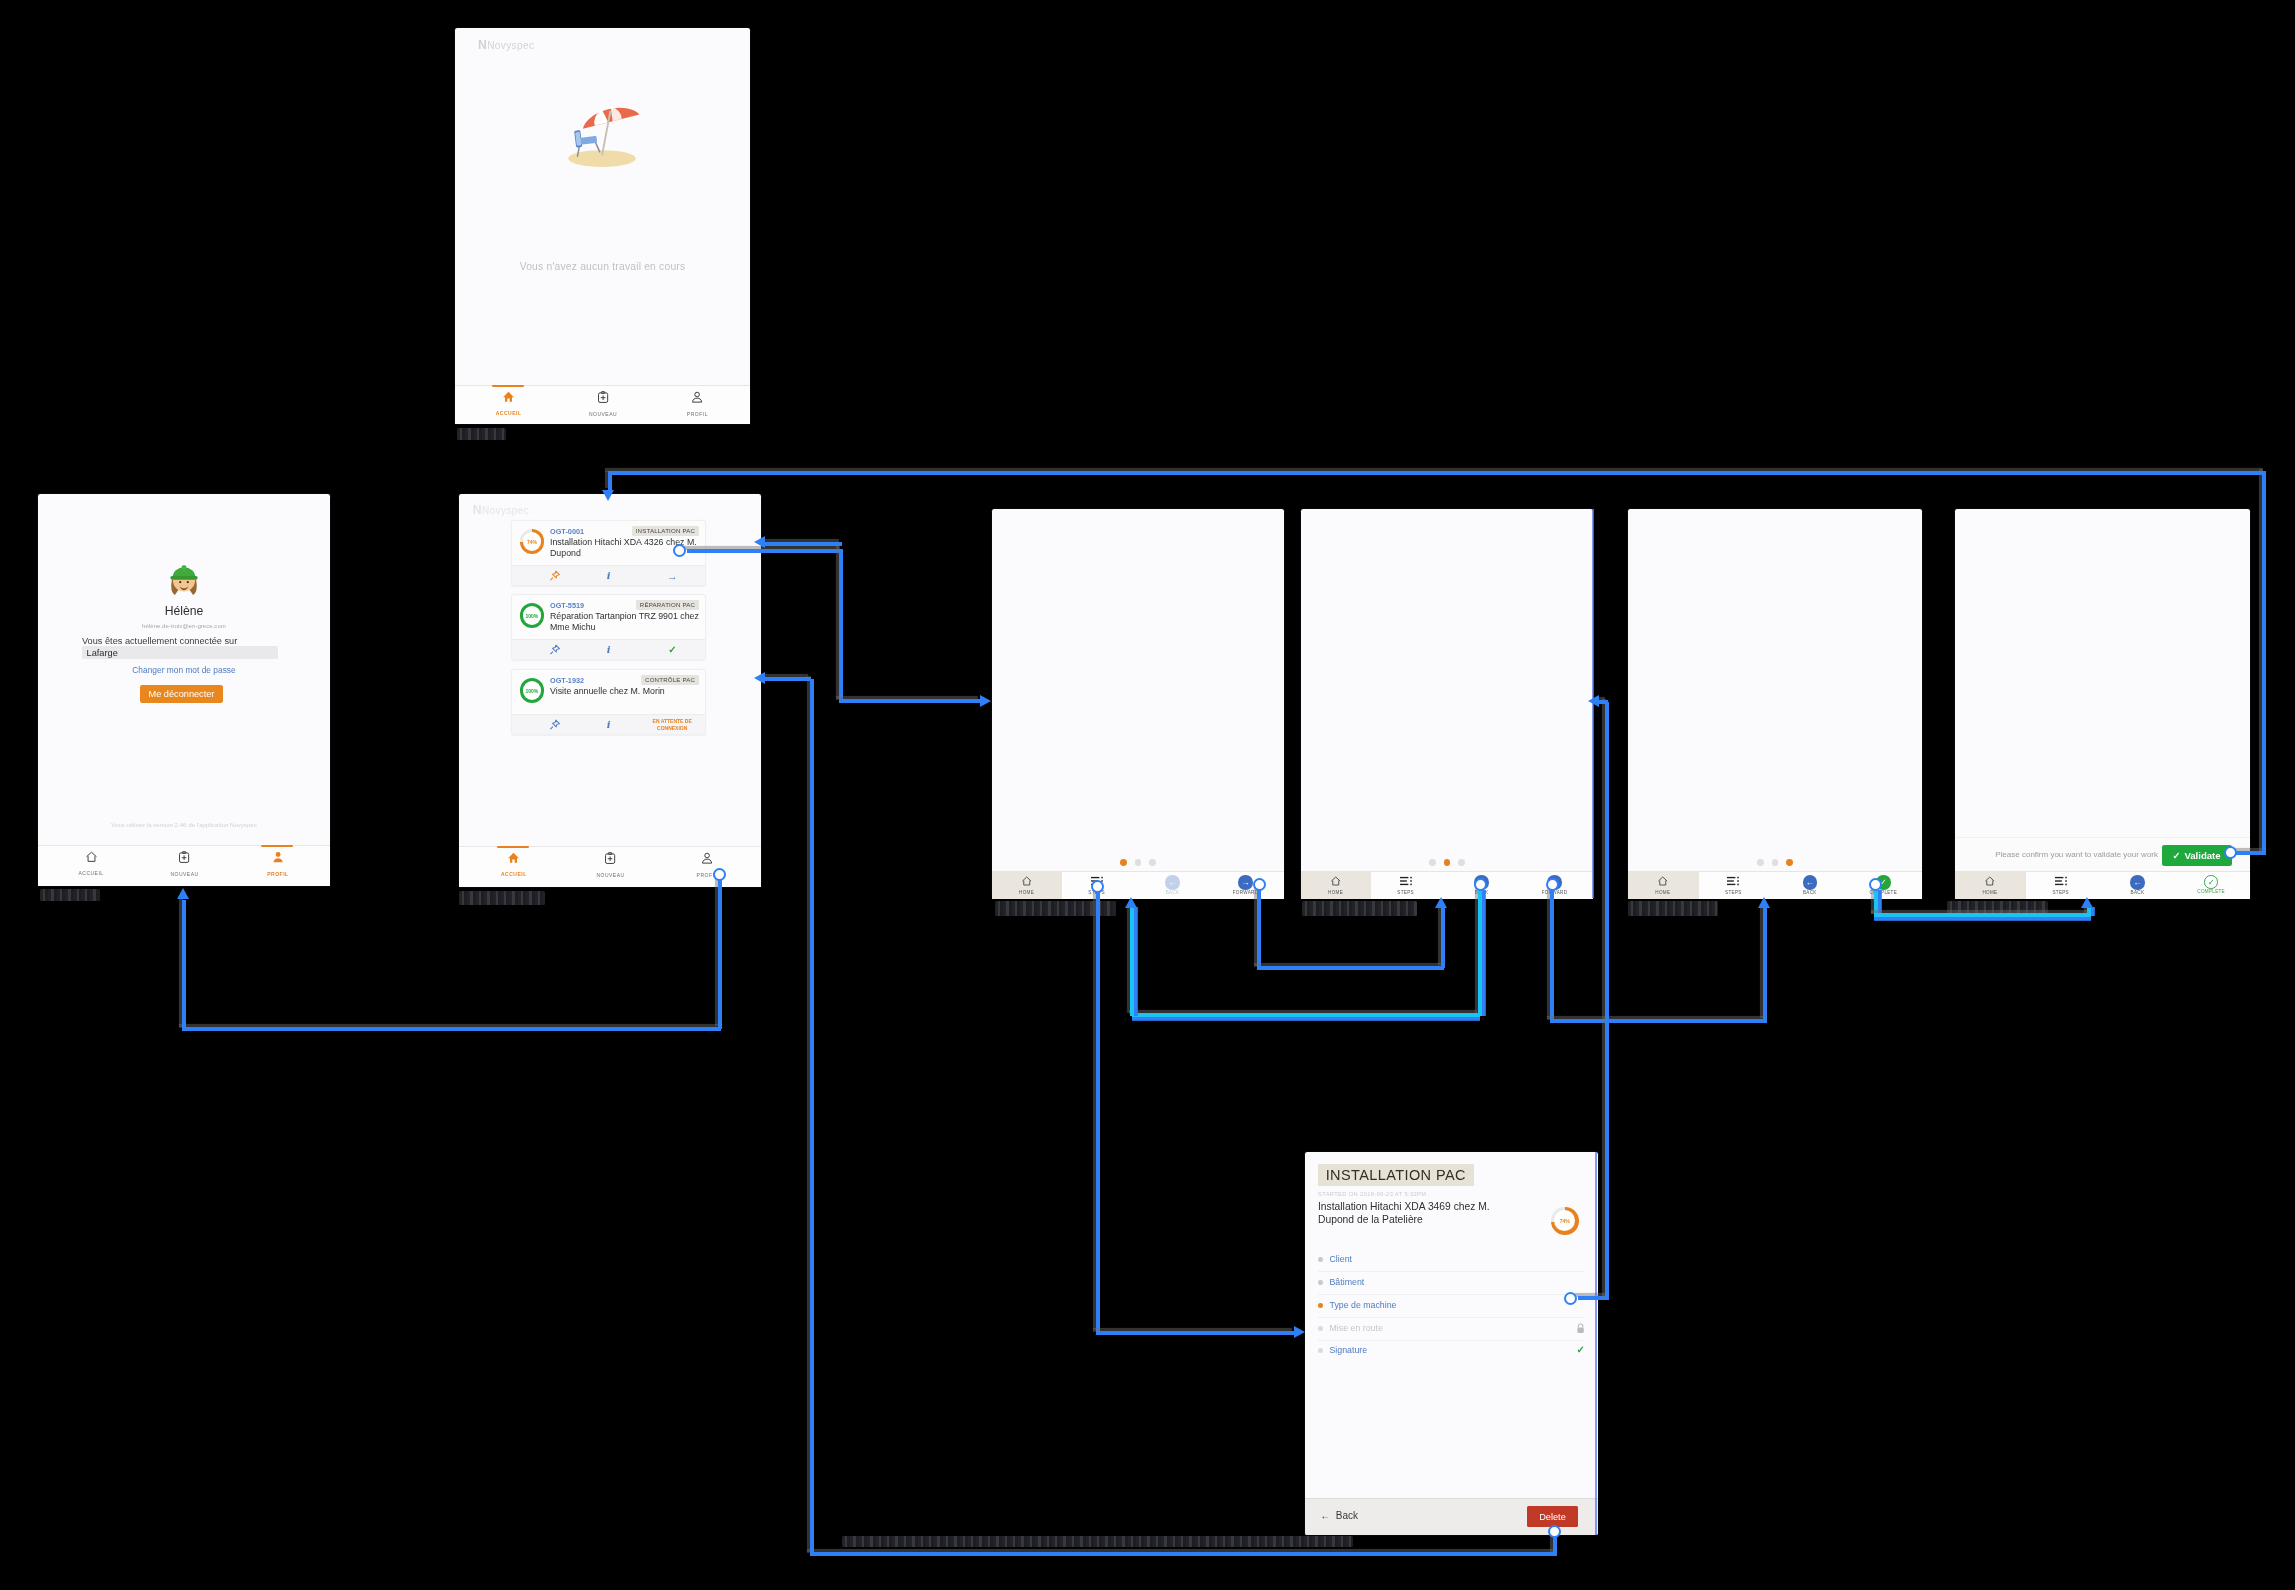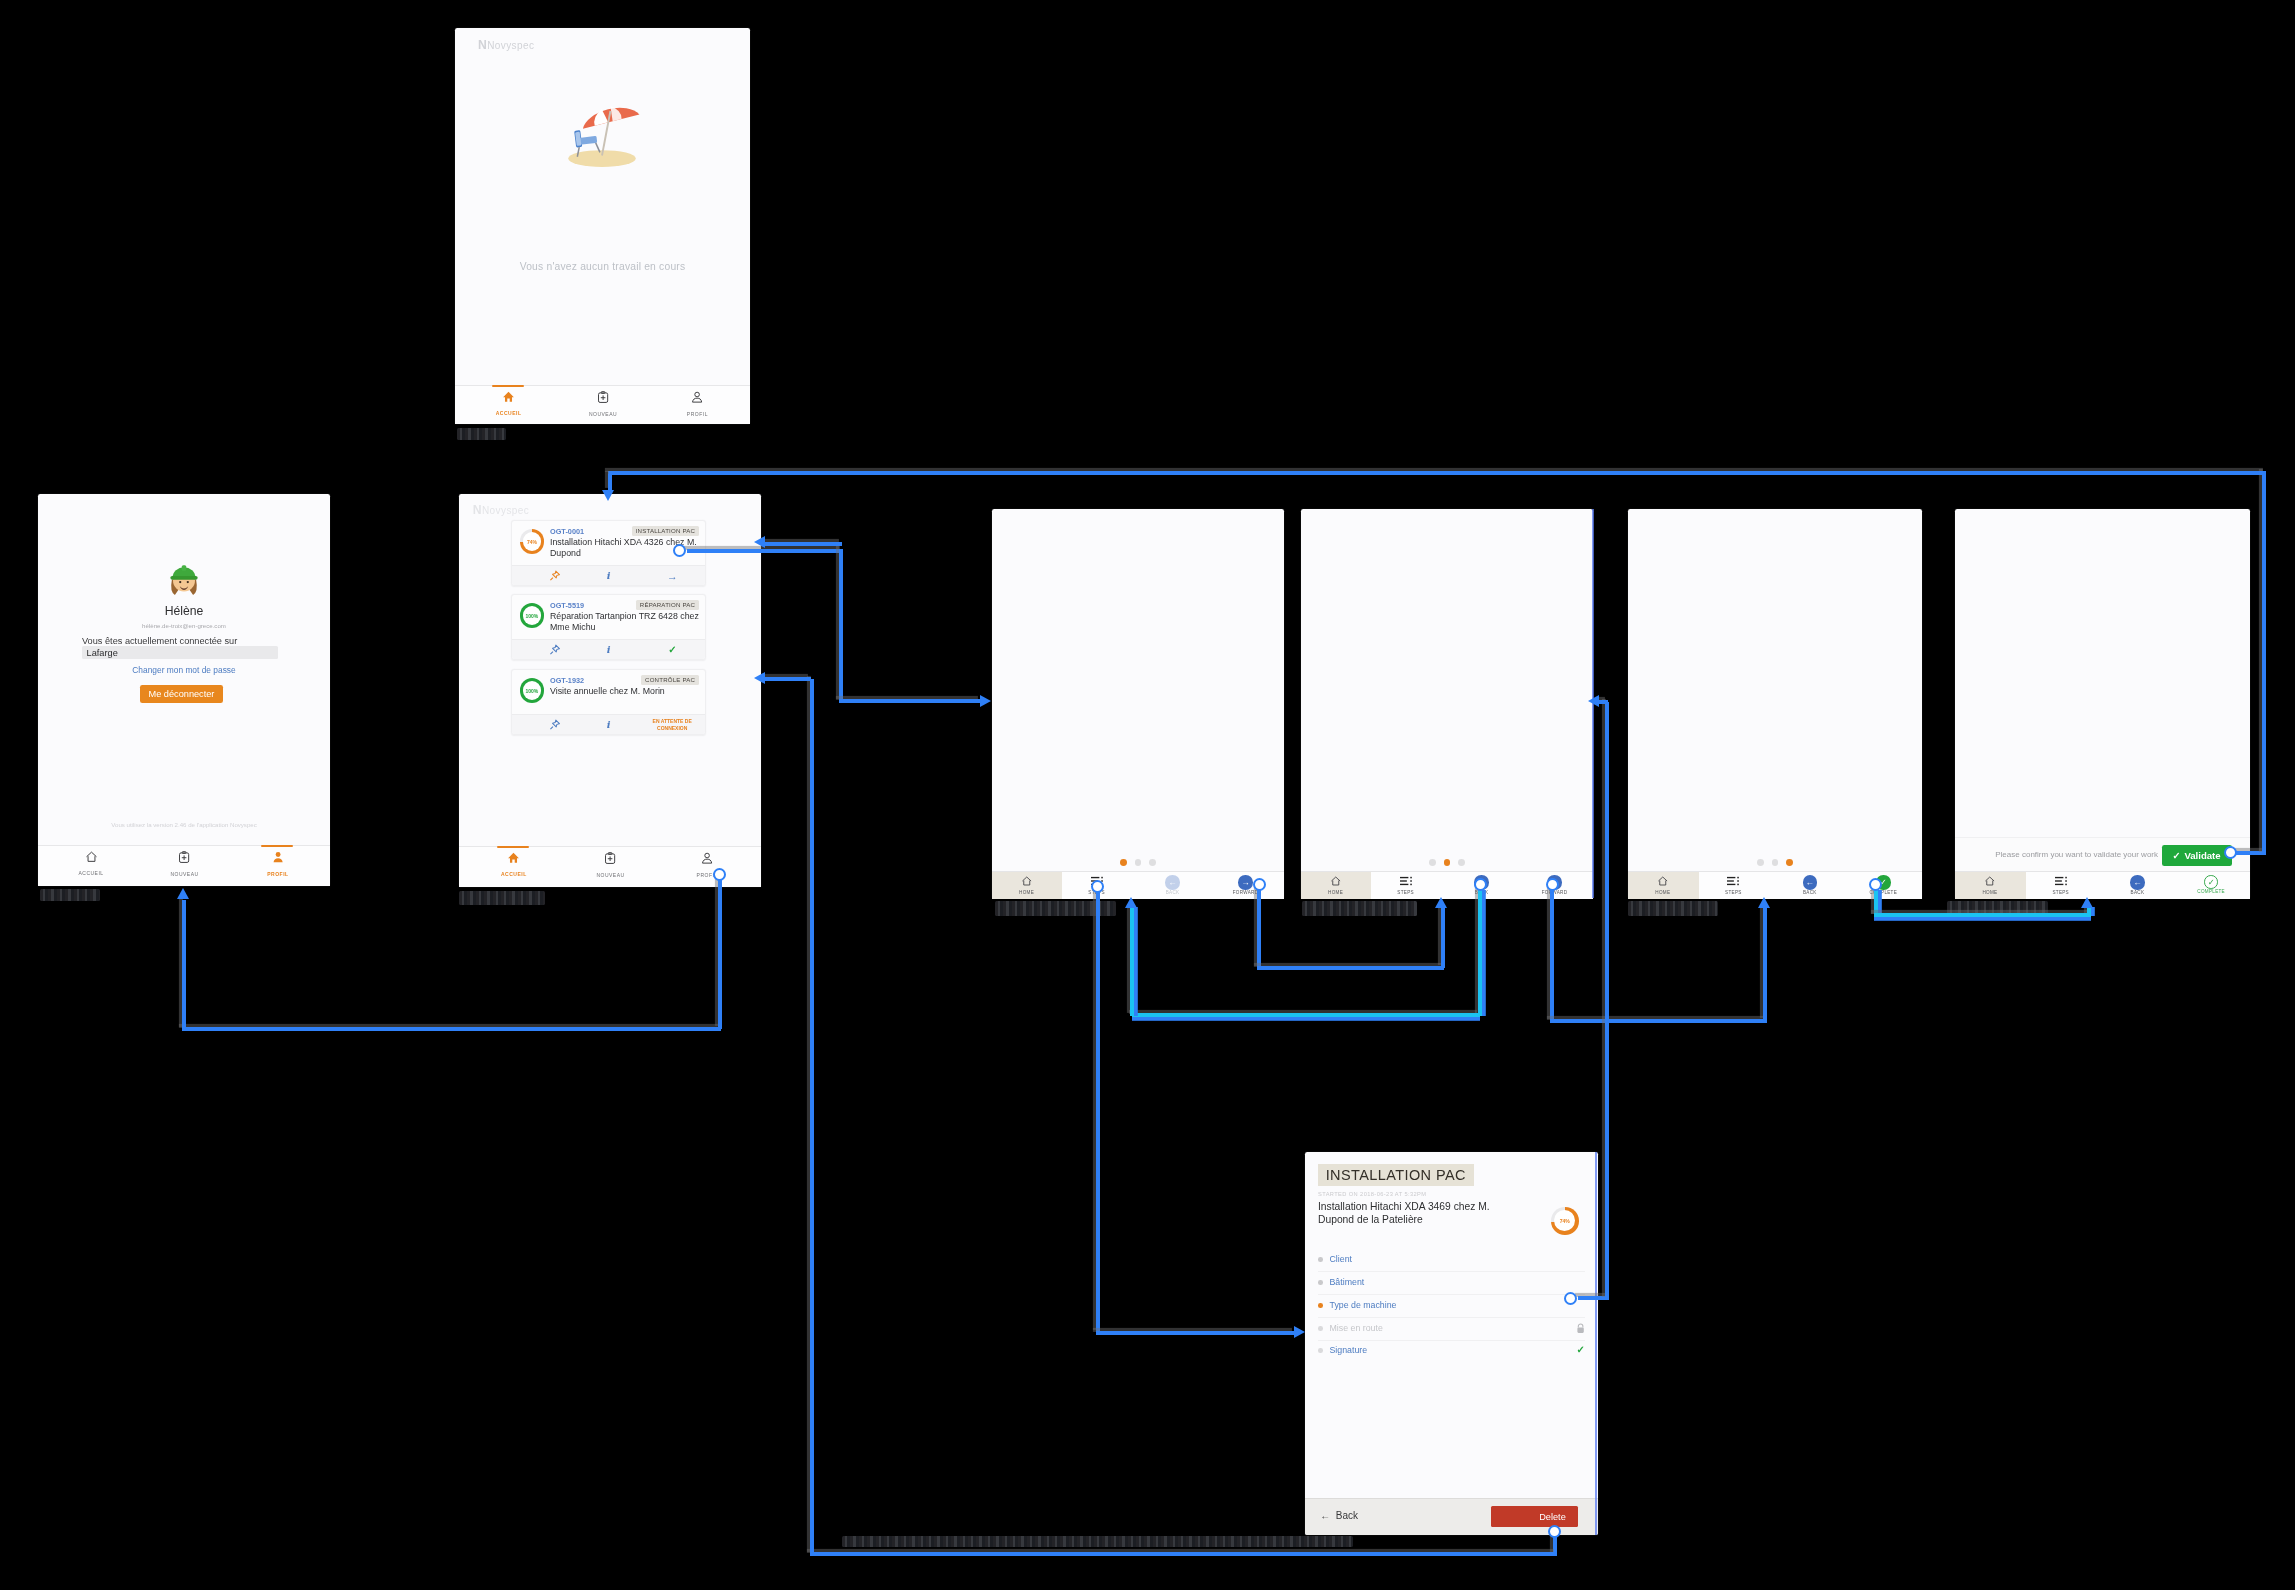--- a/index.html
+++ b/index.html
@@ -59,21 +59,21 @@
   .dstart{position:absolute;left:13px;top:39px;font-size:5.7px;letter-spacing:0.4px;color:#CBCBCE;}
   .dtitle{position:absolute;left:13px;top:49px;width:187px;font-size:10.3px;font-weight:500;color:#2E2F31;line-height:1.25;}
   .drow{position:absolute;left:13px;right:13px;height:23px;border-bottom:0.8px solid #F0F0F2;}
   .drow .bullet{position:absolute;left:0;top:9.2px;width:4.6px;height:4.6px;border-radius:50%;background:#C9C9CB;}
   .drow .bullet.on{background:#E8821E;}
   .drow .bullet.dim{background:#DADADC;}
   .drow .dl{position:absolute;left:11.5px;top:6.1px;font-size:8.8px;color:#4D7CC1;}
   .drow .dl.dim{color:#C5C6CA;}
   .dbar{position:absolute;left:0;right:0;bottom:0;height:36px;background:#EDECEA;border-top:0.8px solid #DDDCDA;border-radius:0 0 2.3px 2.3px;}
   .delete-btn{position:absolute;right:20px;top:6.9px;width:51px;height:21.4px;background:#C13A28;color:#fff;
-              font-size:9.2px;display:flex;align-items:center;justify-content:center;border-radius:1.5px;cursor:pointer;padding-left:36px;}
+              font-size:9.2px;display:flex;align-items:center;justify-content:center;border-radius:1.5px;cursor:pointer;}
   .back-lbl{position:absolute;left:15.3px;top:10.7px;font-size:10px;color:#38383A;cursor:pointer;}
 
   
   .vbanner{position:absolute;left:0;right:0;top:328px;height:34px;background:#FBFBFC;border-top:0.8px solid #F0F0F2;}
   .vbanner .msg{position:absolute;left:0;right:92px;top:12.2px;text-align:right;font-size:8px;color:#9B9CA0;}
   .validate-btn{position:absolute;right:18.4px;top:6.9px;width:70px;height:20.7px;background:#1FA83C;color:#fff;
                 font-size:9.6px;font-weight:bold;display:flex;align-items:center;justify-content:center;border-radius:2.3px;cursor:pointer;}
 
   
   .hline,.vline{position:absolute;background:#2F80F7;z-index:5;box-shadow:-3.1px -3.1px 0 rgba(110,110,112,.45);}
@@ -220,21 +220,21 @@
           </div>
       </div>
     </div>
 
     <div class="card" style="top:100px;">
       <div class="ring green" style="left:7.7px;top:8.4px;width:24.5px;height:24.5px;">
           <span>100%</span>
         </div>
       <div class="code">OGT-5519</div>
       <div class="badge">RÉPARATION PAC</div>
-      <div class="title">Réparation Tartanpion TRZ 6428 chez Mme Michu</div>
+      <div class="title">Réparation Tartanpion TRZ 9901 chez Mme Michu</div>
       <div class="foot">
         <div class="fi" style="left:22%;">
             <svg width="11.5" height="11.5" viewBox="0 0 16 16" style="color:#4D7CC1;">
               <path d="M9.5 1.5 L14.5 6.5 L11 7.5 L10 11 L5 6 L8.5 5 Z" fill="none" stroke="currentColor" stroke-width="1.4" stroke-linejoin="round"></path>
               <line x1="5.5" y1="10.5" x2="2" y2="14" stroke="currentColor" stroke-width="1.4"></line>
             </svg>
           </div>
         <div class="fi" style="left:50%;">
             <span class="info-i">i</span>
           </div>

